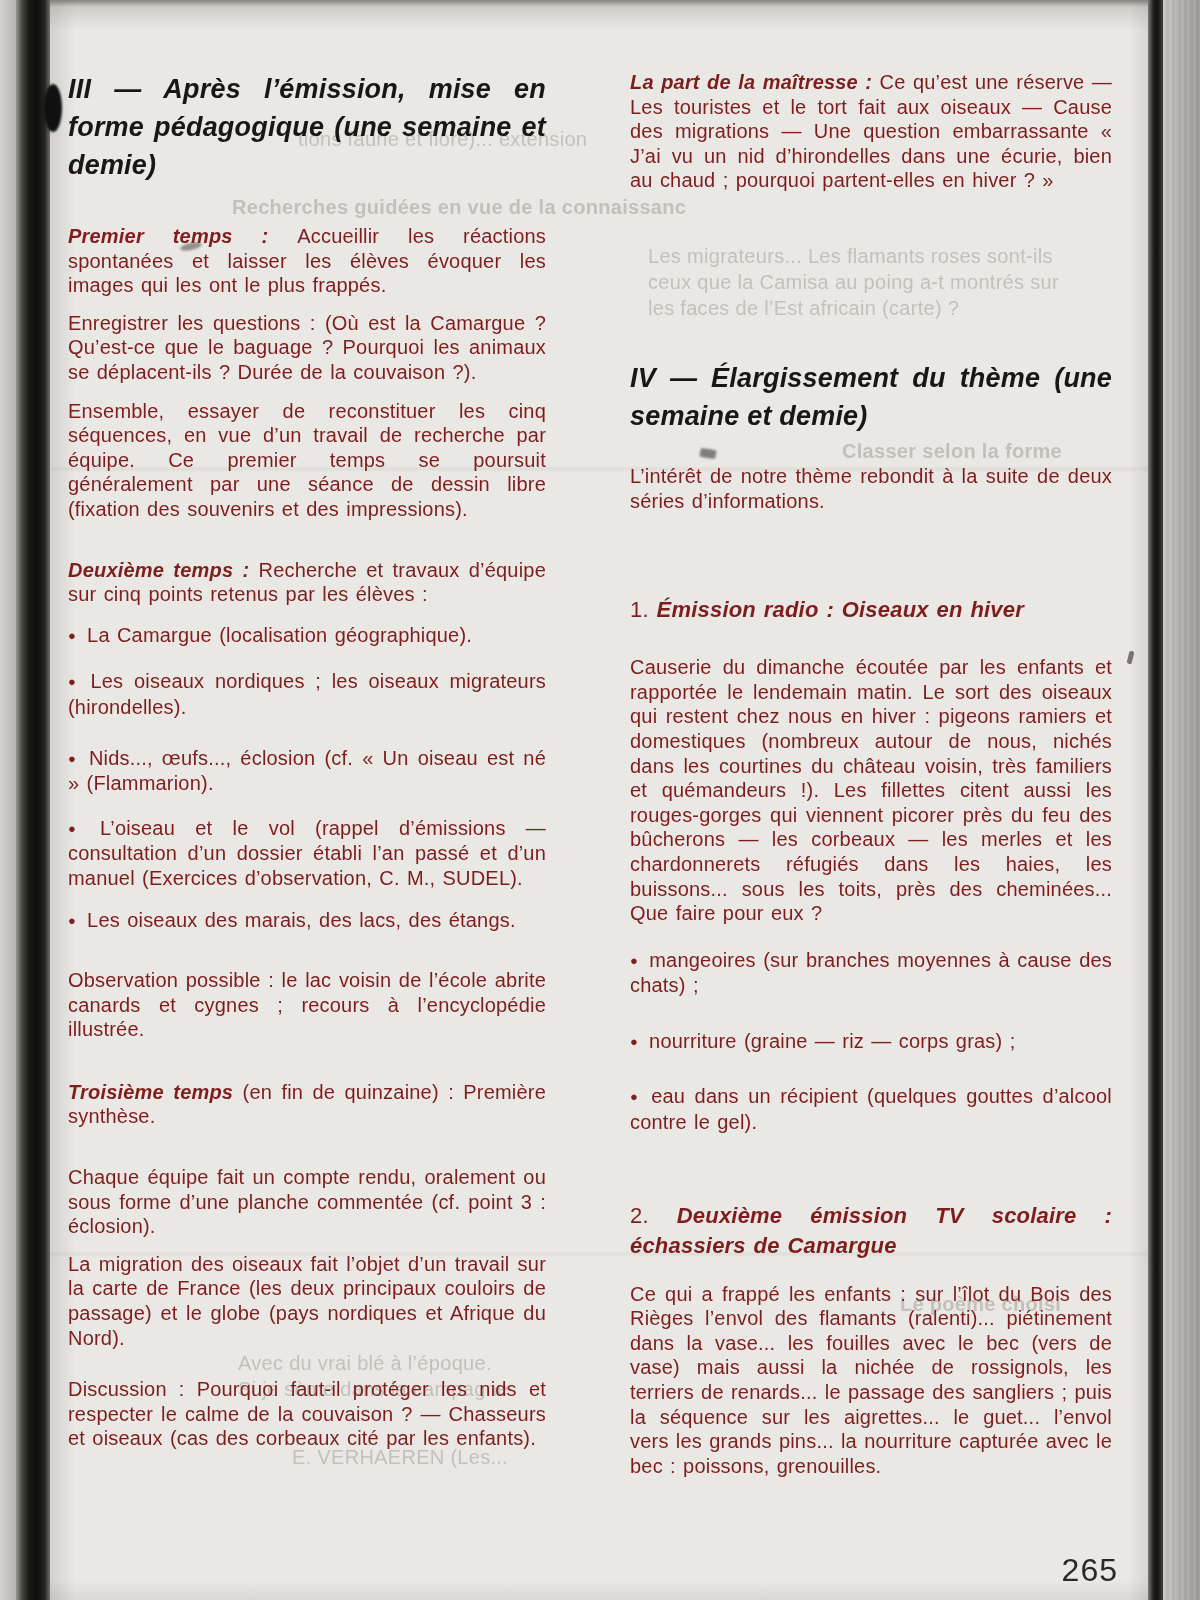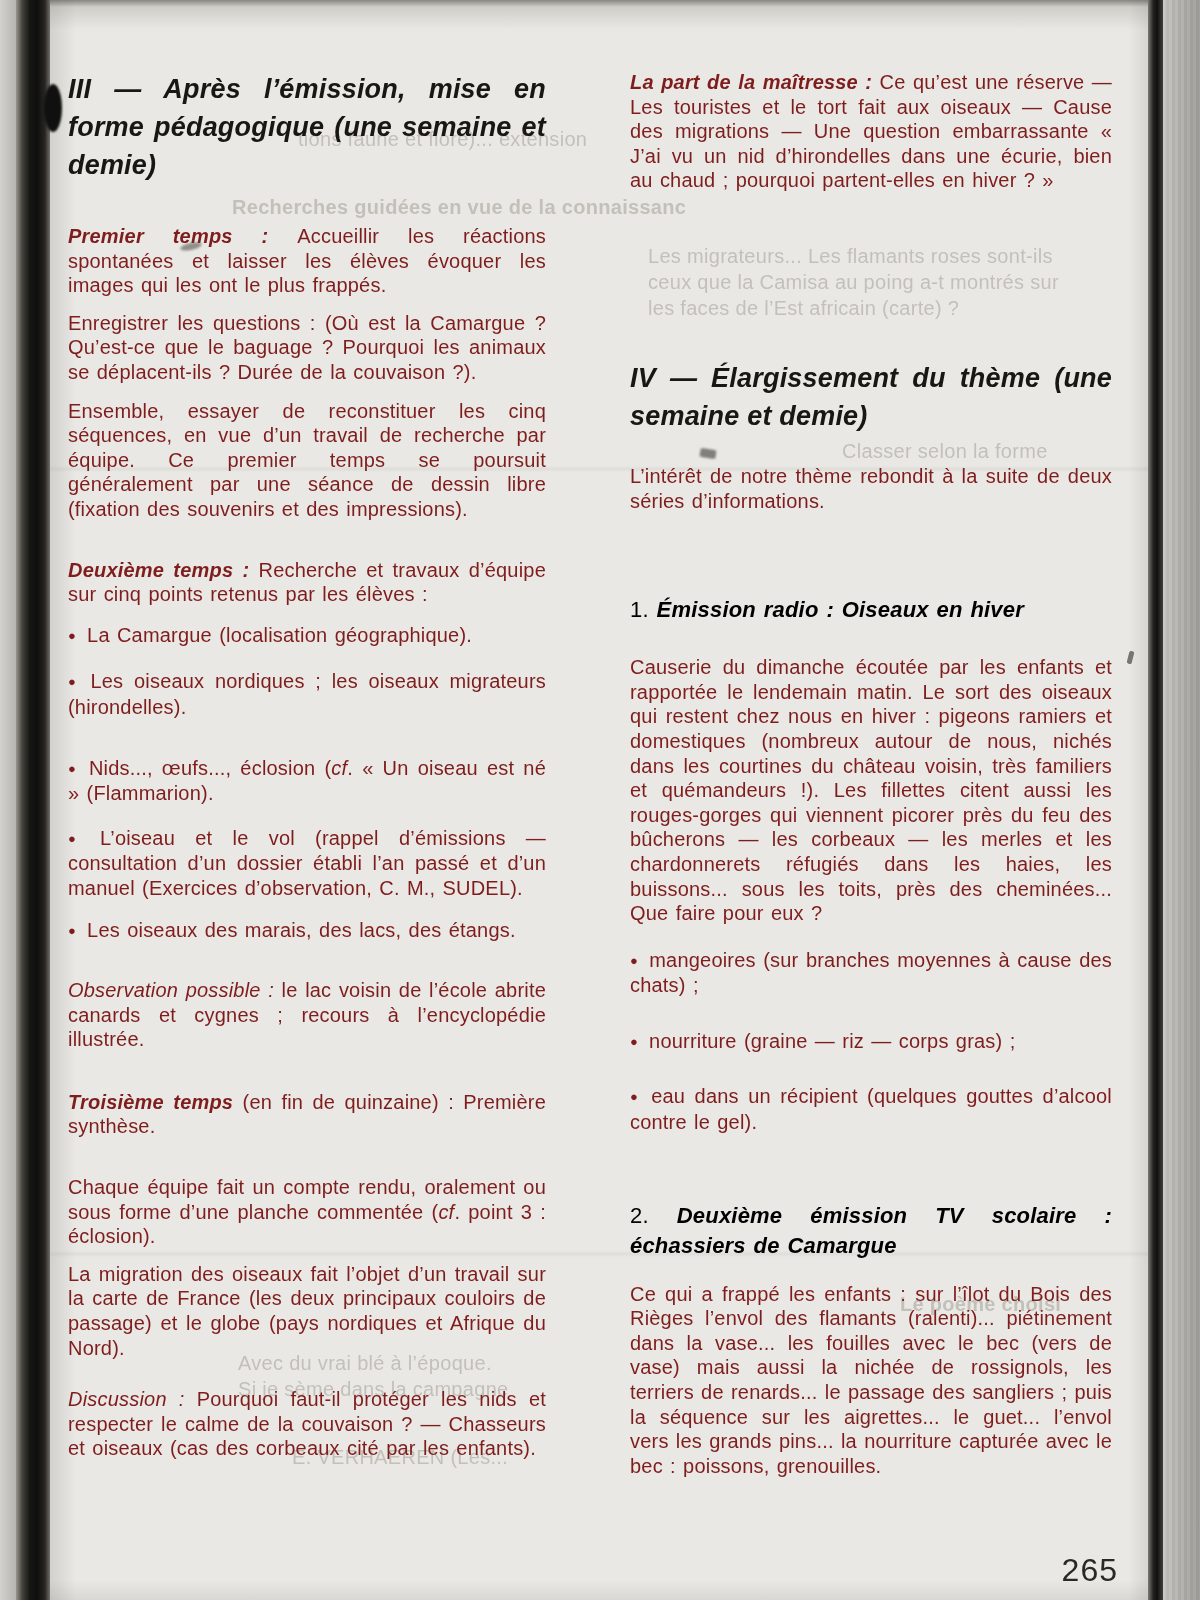--- a/index.html
+++ b/index.html
@@ -26,23 +26,23 @@
   .right-band{position:absolute;left:1163px;top:0;width:37px;height:1600px;z-index:6;
     background:
       linear-gradient(90deg, rgba(255,255,255,.18) 0%, rgba(0,0,0,0) 30%, rgba(0,0,0,.14) 100%),
       repeating-linear-gradient(90deg,#bdbbb7 0 3px,#b2b0ac 3px 6px);}
   
   .col{position:absolute;top:70px;z-index:3;color:#1f1e1c;}
   .col.left{left:68px;width:478px;}
   .col.right{left:630px;width:482px;}
   p{margin:0;text-align:justify;font-size:20px;line-height:24.6px;letter-spacing:.2px;word-spacing:1.5px;color:#7f1d1d;hyphens:manual;}
   .h1{font-size:27px;line-height:38px;font-weight:bold;font-style:italic;color:#181714;text-align:justify;letter-spacing:.2px;word-spacing:0;}
-  .sub{font-size:22px;line-height:30px;color:#000000;}
+  .sub{font-size:22px;line-height:30px;color:#7f1d1d;}
   .bi{font-weight:bold;font-style:italic;}
-  .i{font-style:italic;}
+  .i{}
   .blt{font-size:13px;vertical-align:2px;margin-right:11px;}
   .pagenum{position:absolute;left:1040px;top:1552px;width:78px;z-index:3;
     font-size:32px;color:#2a2925;text-align:right;letter-spacing:1px;}
   
   .ghost{position:absolute;z-index:2;color:#9d9990;opacity:.5;filter:blur(.5px);
     font-size:20px;white-space:nowrap;letter-spacing:.3px;}
   
   .speck{position:absolute;z-index:4;}
   .spk-a{left:180px;top:243px;width:22px;height:7px;background:rgba(72,70,66,.55);border-radius:50%;transform:rotate(-12deg);filter:blur(1px);}
   .spk-b{left:700px;top:449px;width:16px;height:9px;background:rgba(58,56,52,.6);border-radius:2px;transform:rotate(9deg);filter:blur(.8px);}
@@ -57,35 +57,35 @@
 <div class="paper"></div>
 <div class="crease" style="top:468px;"></div>
 <div class="crease" style="top:1253px;"></div>
 
 <div>
   <span class="ghost" style="left:298px;top:128px;">tions faune et flore)... extension</span>
   <span class="ghost" style="left:232px;top:196px;font-weight:bold;">Recherches guidées en vue de la connaissanc</span>
   <span class="ghost" style="left:648px;top:245px;">Les migrateurs... Les flamants roses sont-ils</span>
   <span class="ghost" style="left:648px;top:271px;text-align:center;">ceux que la Camisa au poing a-t montrés sur</span>
   <span class="ghost" style="left:648px;top:297px;">les faces de l’Est africain (carte) ?</span>
-  <span class="ghost" style="left:842px;top:440px;font-weight:normal;">Classer selon la forme</span>
+  <span class="ghost" style="left:842px;top:440px;font-weight:bold;">Classer selon la forme</span>
   <span class="ghost" style="left:238px;top:1352px;">Avec du vrai blé à l’époque.</span>
   <span class="ghost" style="left:238px;top:1378px;">Si je sème dans la campagne</span>
   <span class="ghost" style="left:292px;top:1446px;">E. VERHAEREN (Les...</span>
   <span class="ghost" style="left:900px;top:1293px;font-weight:bold;">Le poème choisi</span>
 </div>
 
 <div class="col left">
   <div class="h1" style="margin-bottom:40px">III — Après l’émission, mise en forme pédagogique (une semaine et demie)</div>
   <p style="margin-bottom:13px"><span class="bi">Premier temps : </span><span>Accueillir les réactions spontanées et laisser les élèves évoquer les images qui les ont le plus frappés.</span></p>
   <p style="margin-bottom:14px"><span>Enregistrer les questions : (Où est la Camargue ? Qu’est-ce que le baguage ? Pourquoi les animaux se déplacent-ils ? Durée de la cou­vaison ?).</span></p>
   <p style="margin-bottom:36px"><span>Ensemble, essayer de reconstituer les cinq séquences, en vue d’un travail de recherche par équipe. Ce premier temps se poursuit généralement par une séance de dessin libre (fixation des souvenirs et des impressions).</span></p>
   <p style="margin-bottom:16px"><span class="bi">Deuxième temps : </span><span>Recherche et travaux d’équipe sur cinq points retenus par les élèves :</span></p>
   <p style="margin-bottom:21px"><span class="blt">●</span><span>La Camargue (localisation géographique).</span></p>
-  <p style="margin-bottom:36px"><span class="blt">●</span><span>Les oiseaux nordiques ; les oiseaux migra­teurs (hirondelles).</span></p>
+  <p style="margin-bottom:26px"><span class="blt">●</span><span>Les oiseaux nordiques ; les oiseaux migra­teurs (hirondelles).</span></p>
   <p style="margin-bottom:20px"><span class="blt">●</span><span>Nids..., œufs..., éclosion (</span><span class="i">cf</span><span>. « Un oiseau est né » (Flammarion).</span></p>
   <p style="margin-bottom:18px"><span class="blt">●</span><span>L’oiseau et le vol (rappel d’émissions — consultation d’un dossier établi l’an passé et d’un manuel (Exercices d’observation, C. M., SUDEL).</span></p>
   <p style="margin-bottom:34px"><span class="blt">●</span><span>Les oiseaux des marais, des lacs, des étangs.</span></p>
   <p style="margin-bottom:38px"><span class="i">Observation possible : </span><span>le lac voisin de l’école abrite canards et cygnes ; recours à l’encyclo­pédie illustrée.</span></p>
   <p style="margin-bottom:36px"><span class="bi">Troisième temps</span><span> (en fin de quinzaine) : Première synthèse.</span></p>
   <p style="margin-bottom:13px"><span>Chaque équipe fait un compte rendu, orale­ment ou sous forme d’une planche commentée (</span><span class="i">cf</span><span>. point 3 : éclosion).</span></p>
   <p style="margin-bottom:27px"><span>La migration des oiseaux fait l’objet d’un travail sur la carte de France (les deux prin­cipaux couloirs de passage) et le globe (pays nordiques et Afrique du Nord).</span></p>
   <p><span class="i">Discussion : </span><span>Pourquoi faut-il protéger les nids et respecter le calme de la couvaison ? — Chasseurs et oiseaux (cas des corbeaux cité par les enfants).</span></p>
 </div>
 

